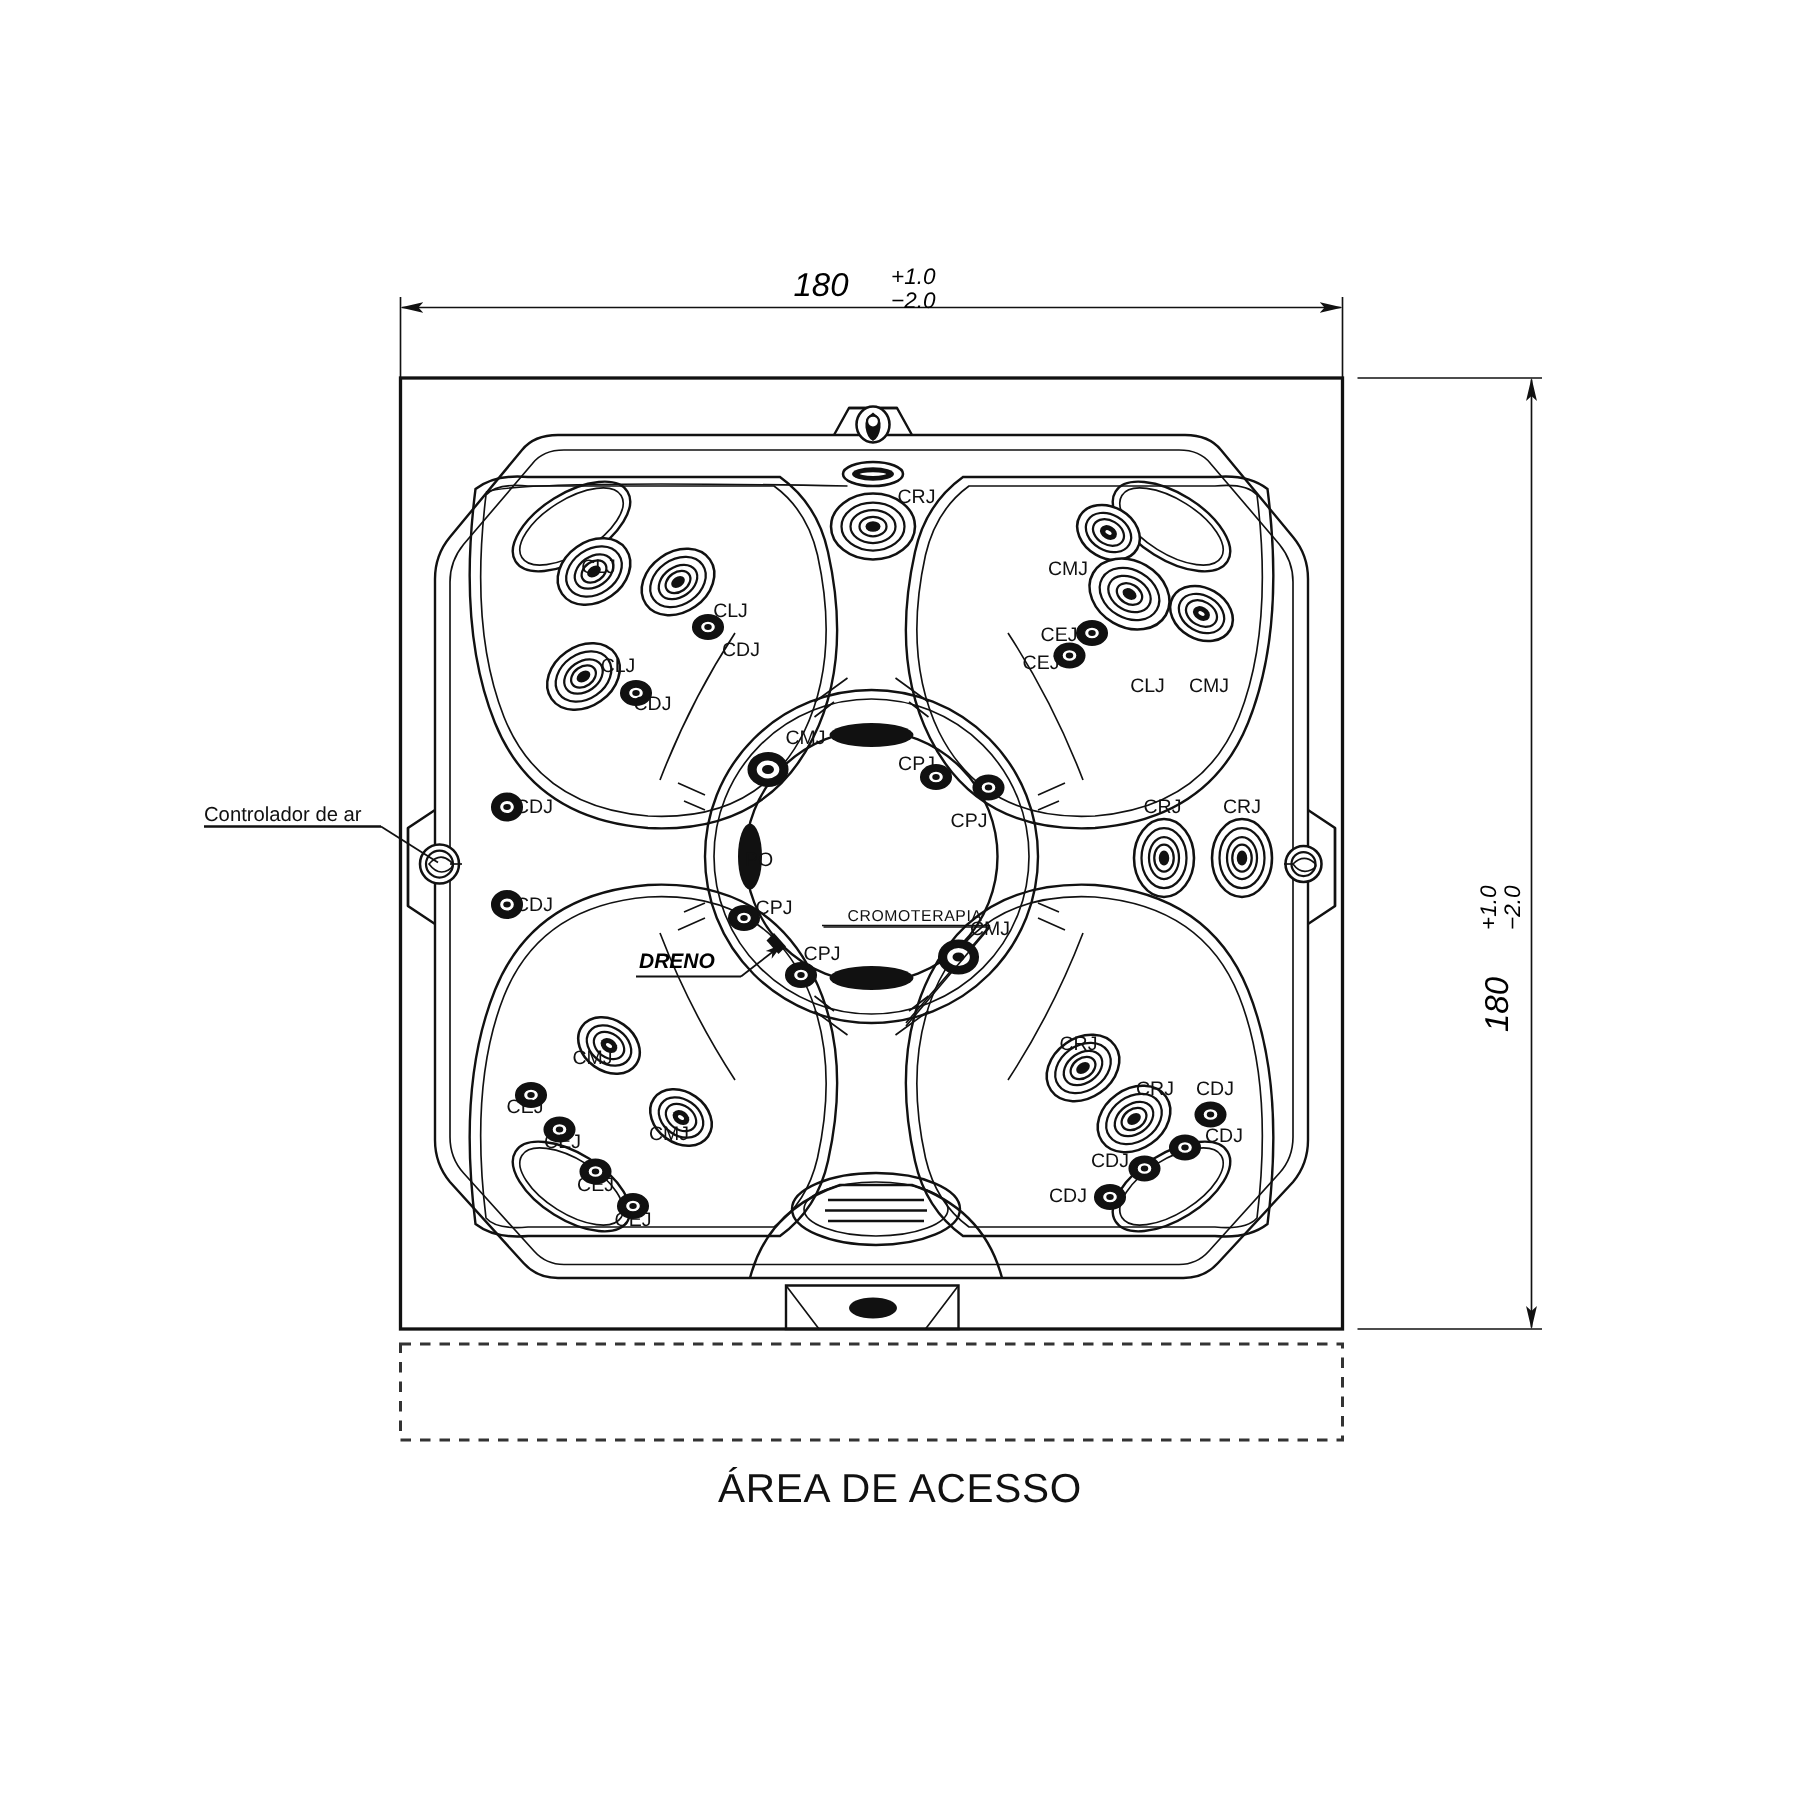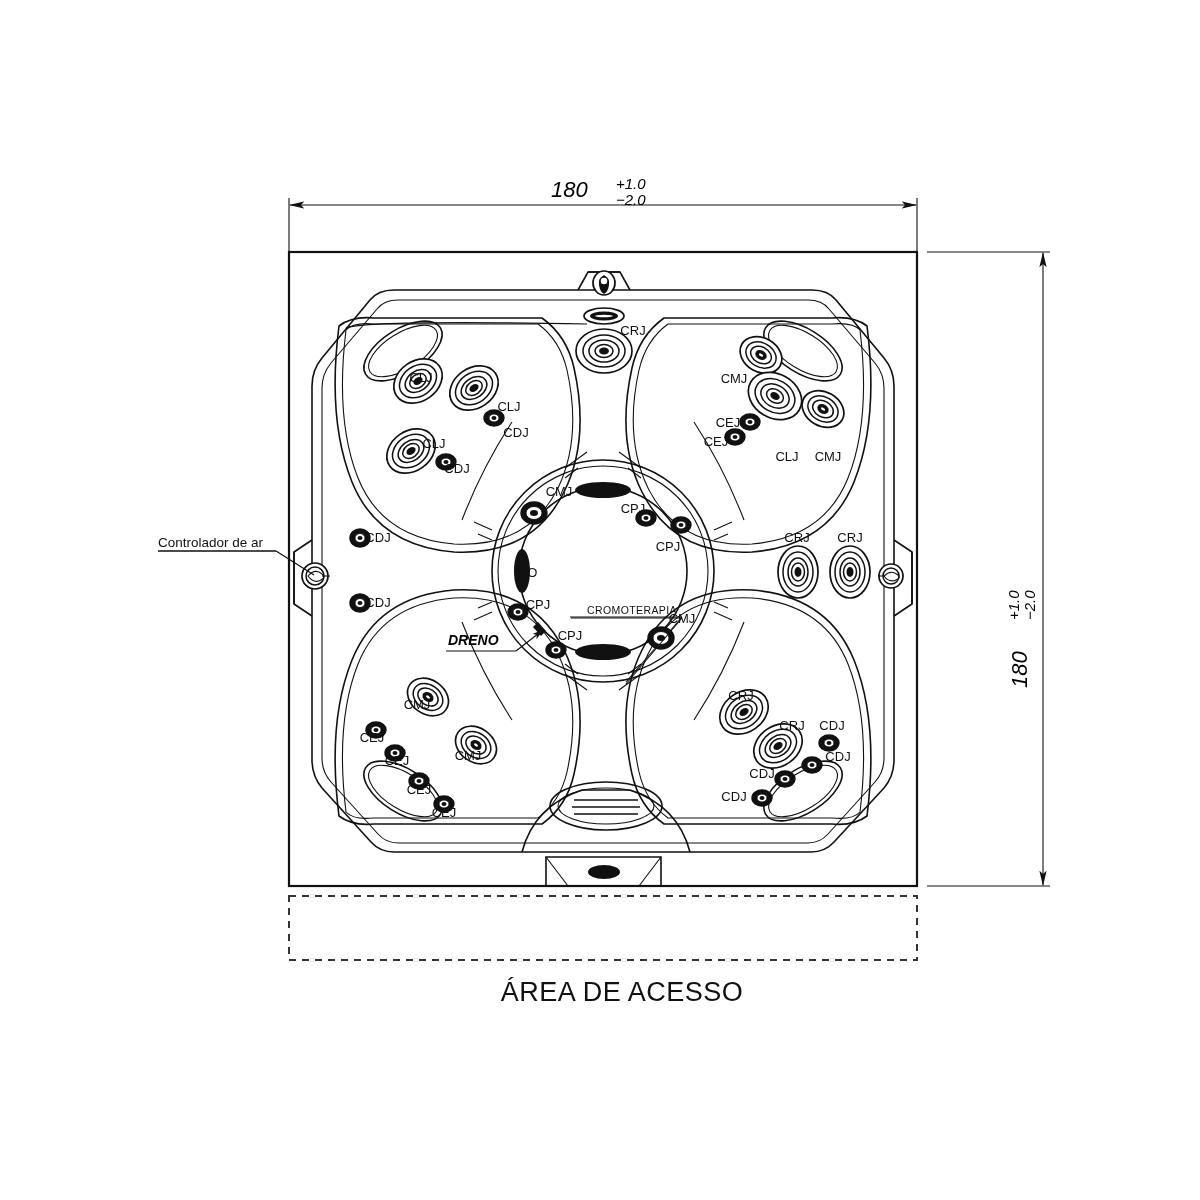--- a/index.html
+++ b/index.html
@@ -1,17 +1,17 @@
 <!DOCTYPE html>
 <html><head>
 <meta charset="utf-8">
 <style>
   html,body{margin:0;padding:0;background:#ffffff;}
   body{width:1200px;height:1200px;font-family:"Liberation Sans",sans-serif;overflow:hidden;}
-  #stage{position:relative;width:976px;height:1200px;background:#fff;margin-left:22px;}
+  #stage{position:relative;width:976px;height:1200px;background:#fff;}
   svg{display:block;}
   .lbl{font-family:"Liberation Sans",sans-serif;font-size:13px;fill:#111;}
   .dim-txt{font-family:"Liberation Sans",sans-serif;font-style:italic;font-size:22px;fill:#000;}
   .tol-txt{font-family:"Liberation Sans",sans-serif;font-style:italic;font-size:15px;fill:#000;}
   .access-txt{font-family:"Liberation Sans",sans-serif;font-size:27px;fill:#111;letter-spacing:0.5px;}
   .ctrl-txt{font-family:"Liberation Sans",sans-serif;font-size:13.5px;fill:#111;}
   .dreno-txt{font-family:"Liberation Sans",sans-serif;font-style:italic;font-weight:bold;font-size:14px;fill:#000;}
   .cromo-txt{font-family:"Liberation Sans",sans-serif;font-size:10.5px;fill:#111;letter-spacing:0.4px;}
   .ln{fill:none;stroke:#111;stroke-width:1.6;}
   .ln-th{fill:none;stroke:#111;stroke-width:1.1;}

